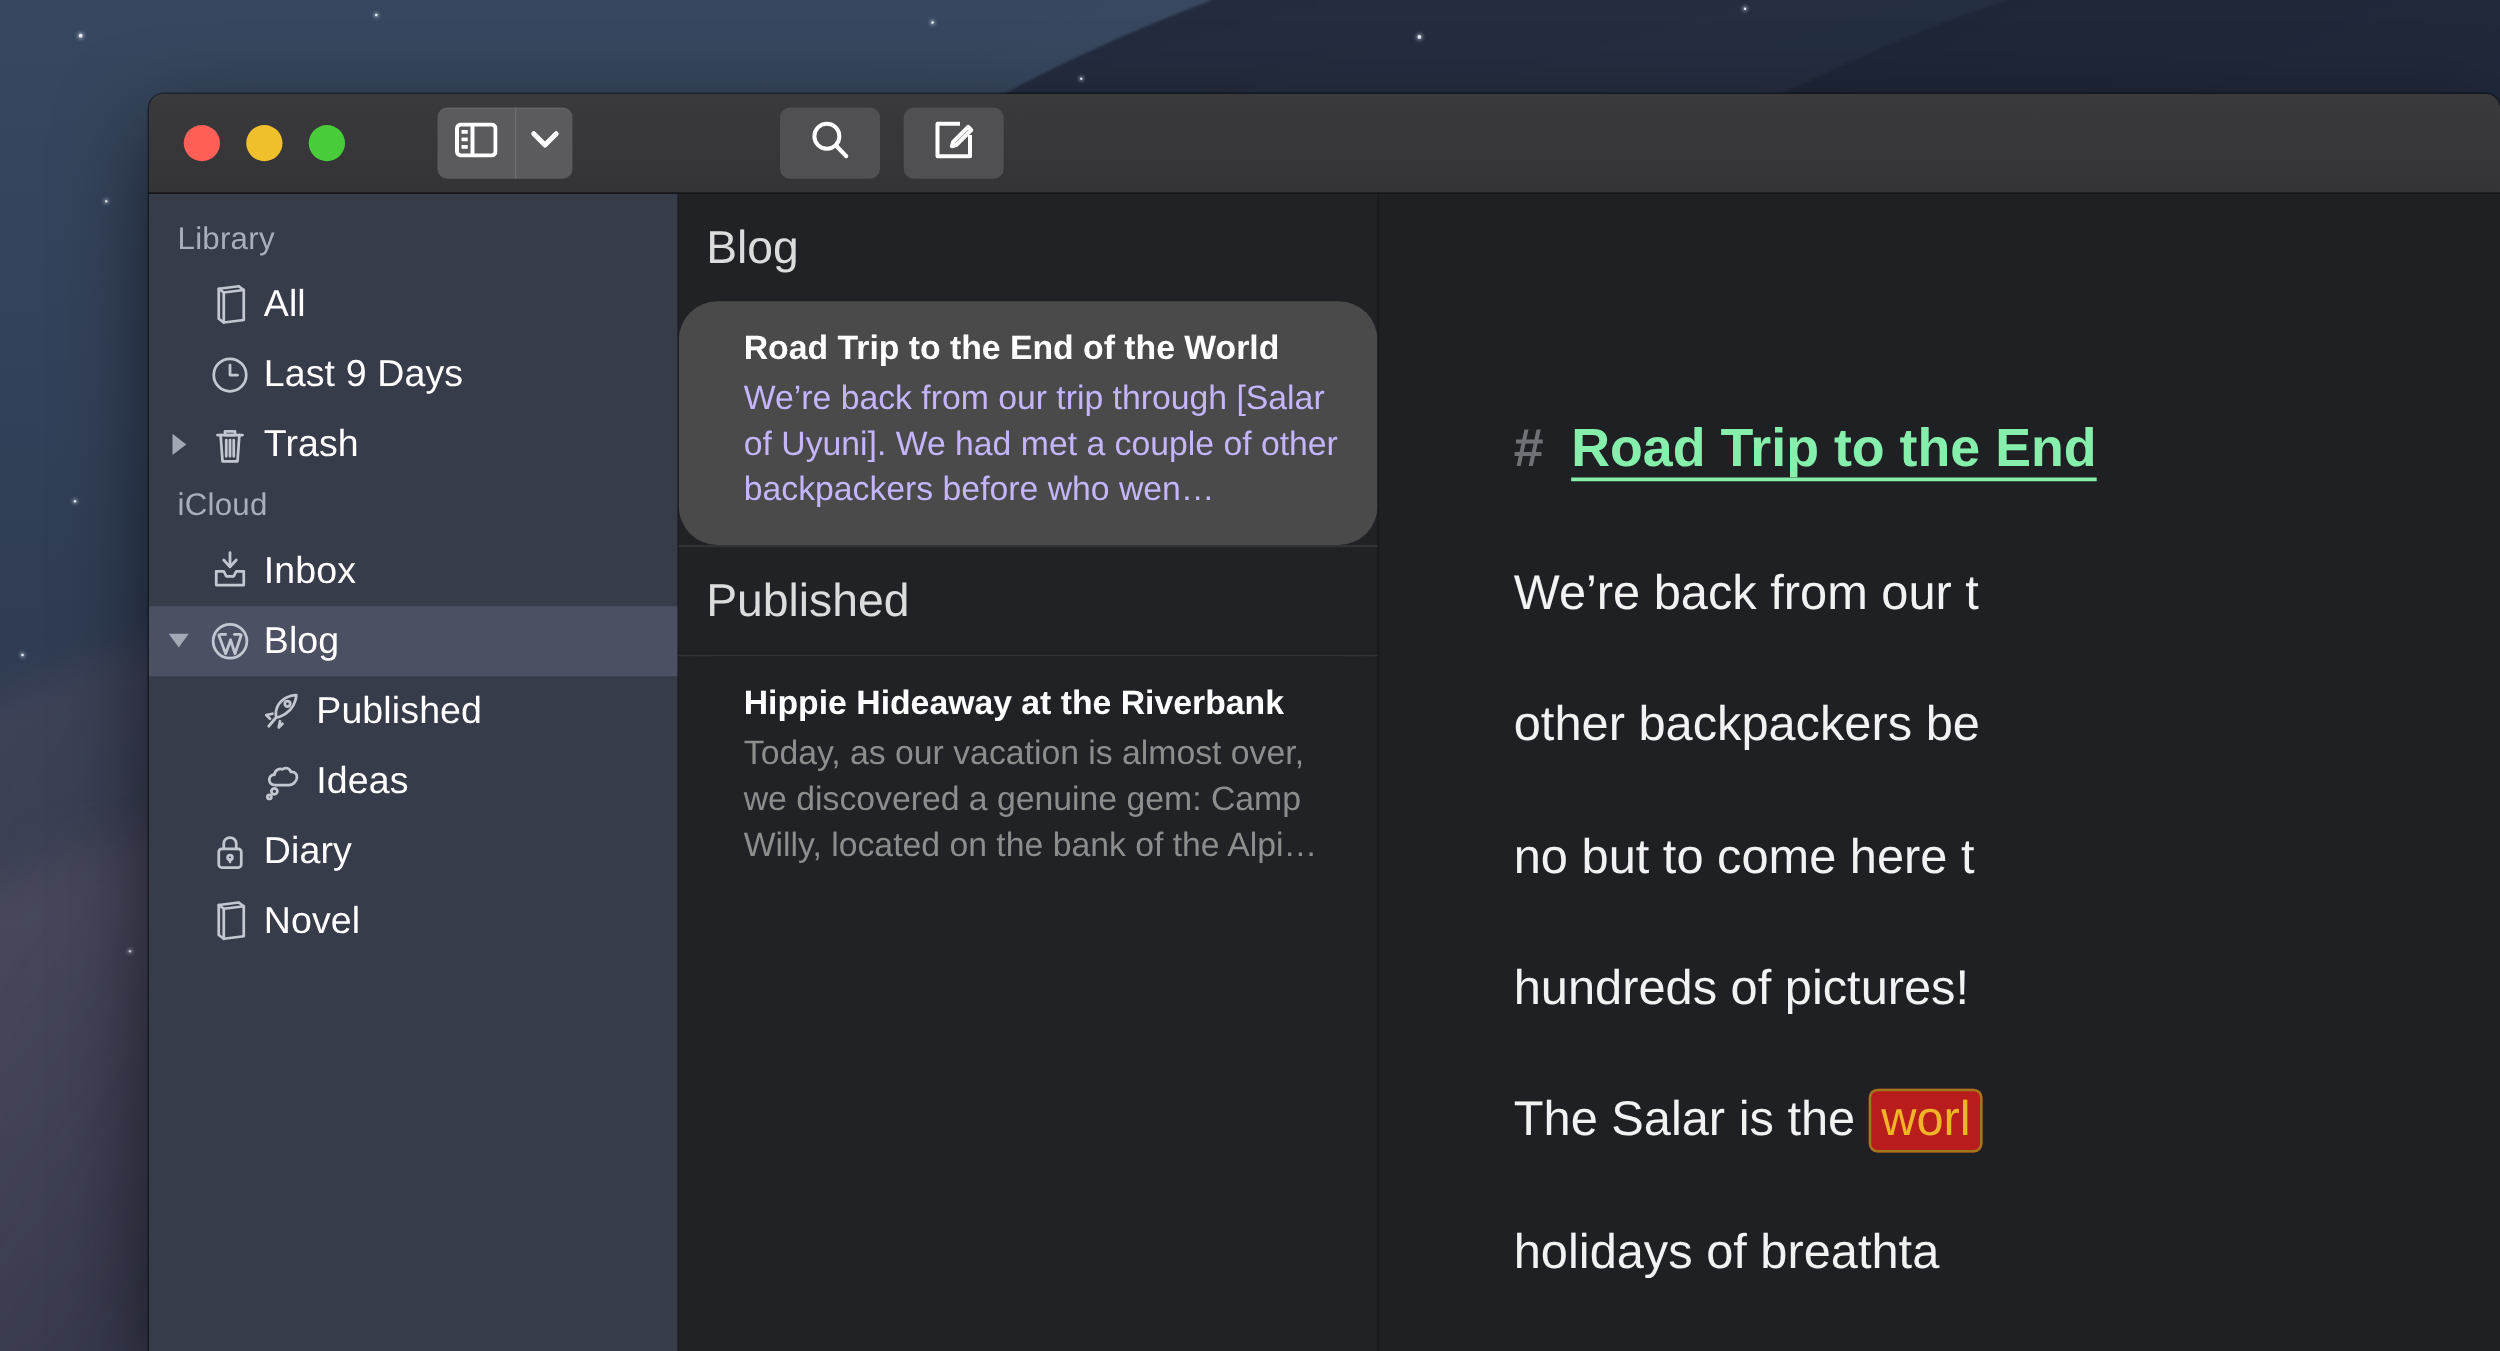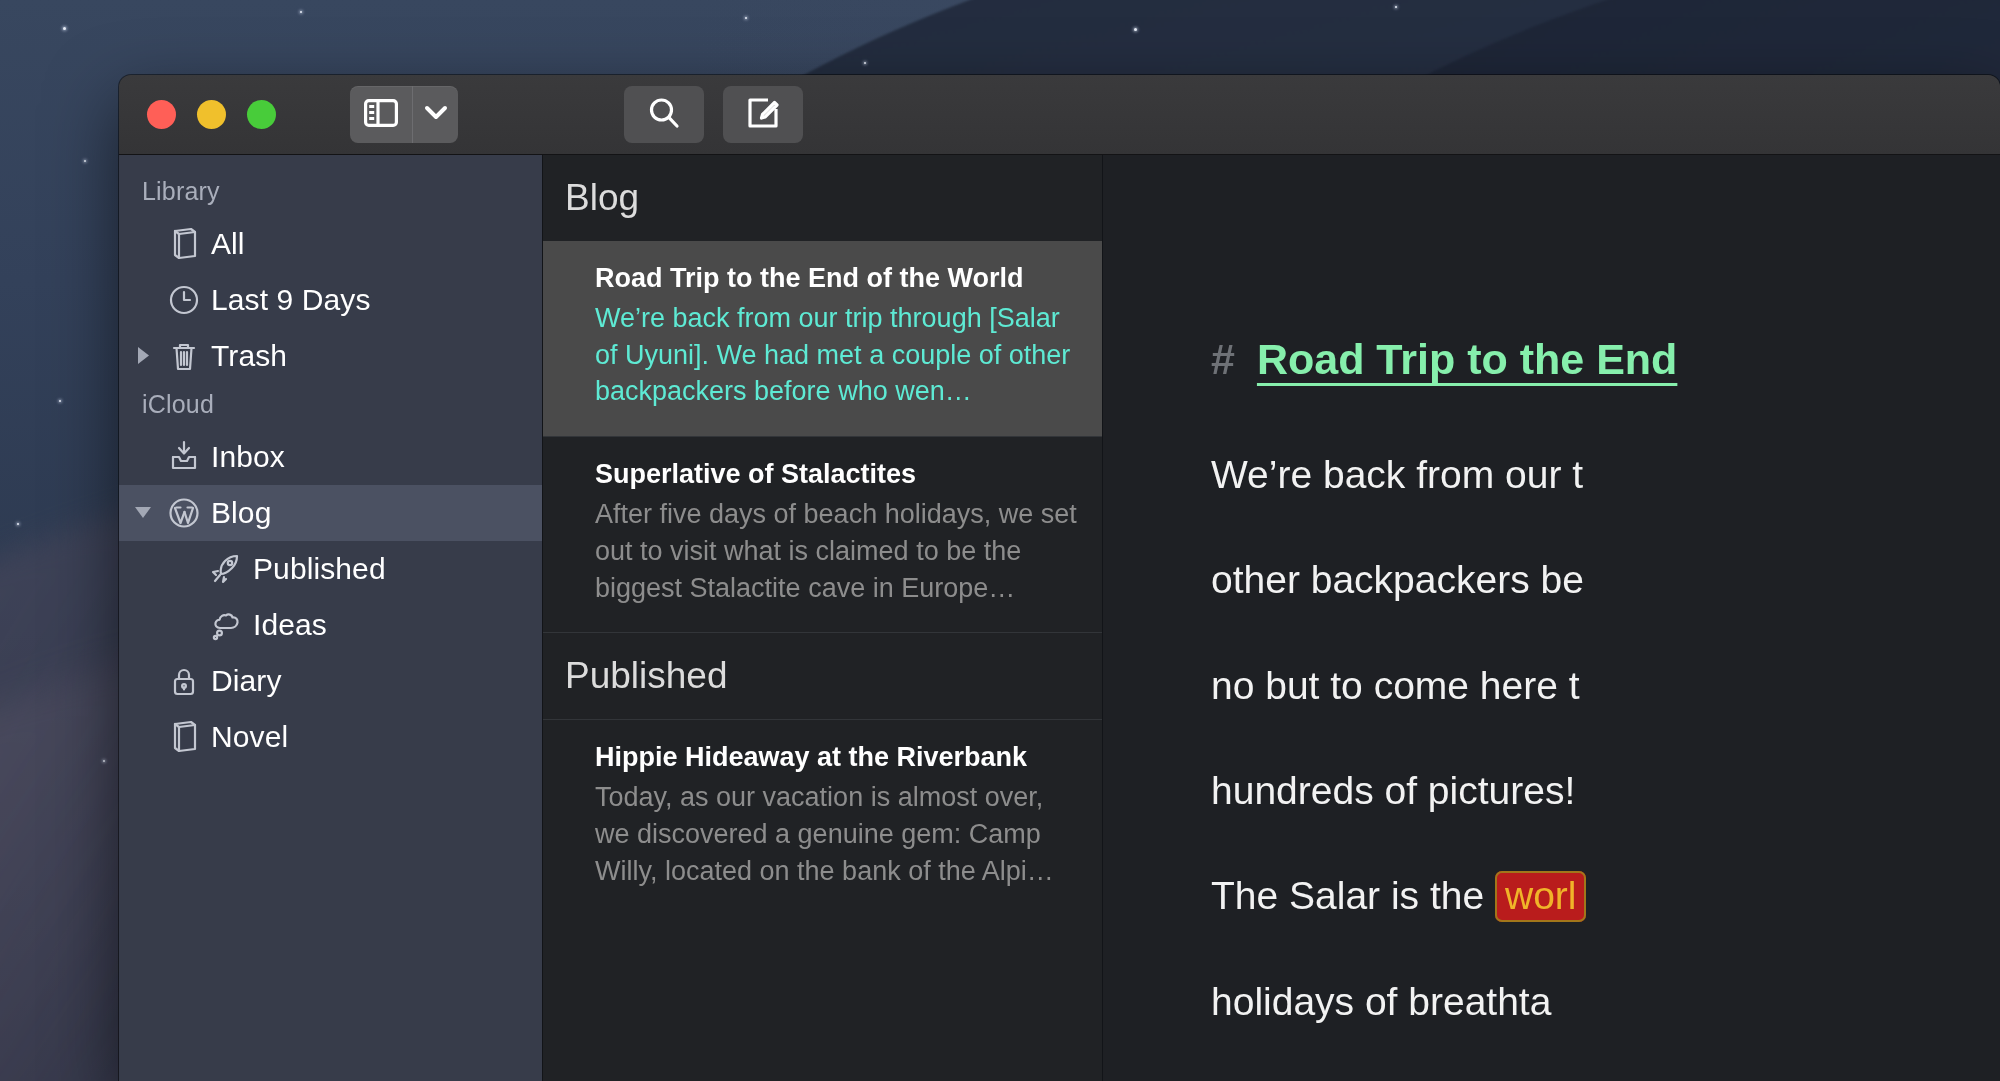--- a/index.html
+++ b/index.html
@@ -87,25 +87,25 @@
   .sb-row.child { padding-left:10px; }
   .sb-row.child .sb-icon { margin-left:42px; }
 
   
   #list { width:560px; flex:0 0 560px; background:#202225;
     border-right:1px solid #121418; overflow:hidden; }
   .list-head { height:86px; display:flex; align-items:center; padding-left:22px;
     background:#202225; }
   .list-head-text { color:#dcdcdc; font-size:37px; }
   .list-sep { height:1px; background:#323539; }
-  .note { padding:22px 22px 26px 52px; background:#202225; }
+  .note { padding:22px 22px 26px 52px; background:#202225;border-radius:31px; }
   .note.selected { background:#4a4a4a; }
   .note-title { color:#ffffff; font-size:27px; font-weight:bold; margin-bottom:6px; }
   .note-prev { font-size:27px; line-height:1.36; }
-  .note.selected .note-prev { color:#5eead4; }
+  .note.selected .note-prev { color:#c4b5fd; }
   .note:not(.selected) .note-prev { color:#8d8d8d; }
 
   
   #editor { flex:1; background:#1e2024; padding:132px 0 0 108px; overflow:hidden; }
   .ed-h1 { display:flex; align-items:baseline; gap:22px; white-space:nowrap;
     font-size:43px; font-weight:bold; margin-bottom:62px; }
   .ed-hash { color:#6e7176; font-weight:bold; }
   .ed-title { color:#86efac; text-decoration:underline; text-underline-offset:9px;
     text-decoration-thickness:3px;margin-top:48px; }
   .ed-p { color:#f2f2f2; font-size:39px; line-height:1.47; white-space:nowrap; margin-bottom:48px; }
@@ -311,24 +311,20 @@
     <div id="list">
       <div class="list-head">
         <span class="list-head-text">Blog</span>
       </div>
       <div id="list-body">
           <div class="note selected">
             <div class="note-title">Road Trip to the End of the World</div>
             <div class="note-prev">We’re back from our trip through [Salar of Uyuni]. We had met a couple of other backpackers before who wen…</div>
           </div>
           <div class="list-sep"></div>
-          <div class="note">
-            <div class="note-title">Superlative of Stalactites</div>
-            <div class="note-prev">After five days of beach holidays, we set out to visit what is claimed to be the biggest Stalactite cave in Europe…</div>
-          </div>
           <div class="list-sep"></div>
           <div class="list-head">
             <span class="list-head-text">Published</span>
           </div>
           <div class="list-sep"></div>
           <div class="note">
             <div class="note-title">Hippie Hideaway at the Riverbank</div>
             <div class="note-prev">Today, as our vacation is almost over, we discovered a genuine gem: Camp Willy, located on the bank of the Alpi…</div>
           </div>
         </div>

